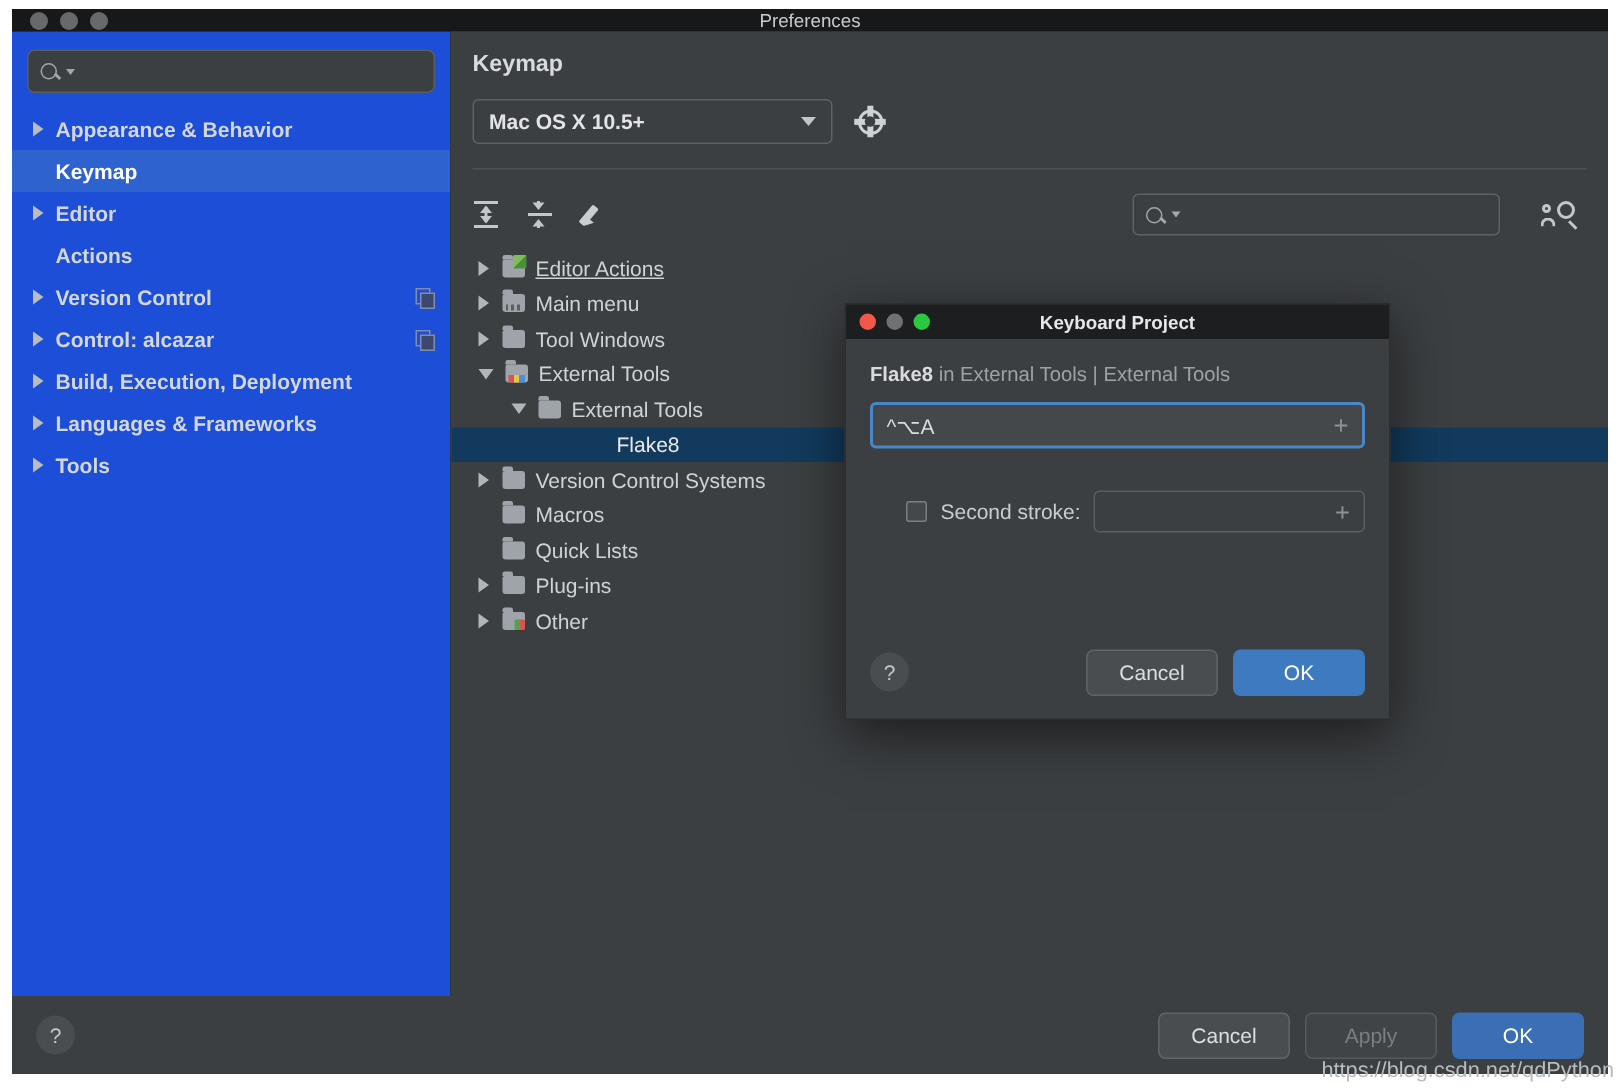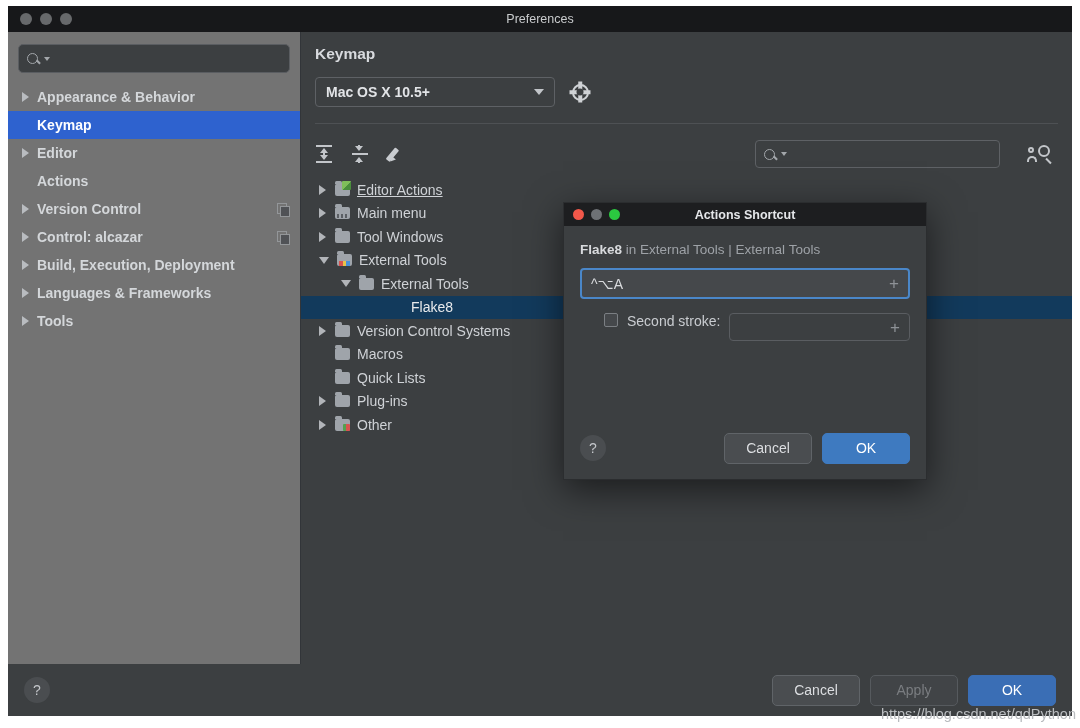--- a/index.html
+++ b/index.html
@@ -18,21 +18,21 @@
   
   .window {
     position: absolute;
     left: 8px; top: 6px;
     width: 1064px; height: 710px;
     background: #3c3f41;
     display: flex; flex-direction: column;
     overflow: hidden;
   }
   .titlebar {
-    height: 26px;
+    height: 15px;
     background: #17181a;
     display: flex; align-items: center;
     position: relative;
     flex: none;
   }
   .traffic {
     display: flex; gap: 8px;
     margin-left: 12px;
   }
   .dot { width: 12px; height: 12px; border-radius: 50%; background: #67696b; }
@@ -41,21 +41,21 @@
     text-align: center;
     font-size: 12.5px;
     color: #c9cbcd;
   }
 
   .body-row { display: flex; flex: 1; min-height: 0; }
 
   
   .sidebar {
     width: 293px;
-    background: #737373;
+    background: #1d4ed8;
     border-right: 1px solid #323539;
     display: flex; flex-direction: column;
     padding-top: 8px;
     flex: none;
   }
   .side-search {
     margin: 4px 10px 10px 10px;
     height: 29px;
     background: #3c3f41;
     border: 1px solid #5a5d61;
@@ -399,22 +399,22 @@
     height: 31px;
     background: #45484b;
     border: 2px solid #4a87c9;
     border-radius: 4px;
     display: flex; align-items: center;
     padding: 0 9px;
     color: #d9dbde; font-size: 14px;
   }
   .plus { margin-left: auto; color: #8e9297; font-size: 17px; line-height: 1; }
   .second-row {
-    margin-top: 14px;
-    display: flex; gap: 9px; padding-left: 24px;
+    margin-top: 28px;
+    display: flex; align-items: center; gap: 9px; padding-left: 24px;
   }
   .chk {
     width: 14px; height: 14px;
     border: 1px solid #7b7f83;
     border-radius: 2px;
     background: #45484b;
     flex: none;
   }
   .second-label { font-size: 14px; color: #c9ccd0; }
   .second-input {
@@ -641,21 +641,21 @@
     </div>
   </div>
 
   <div class="modal">
     <div class="modal-title">
       <div class="traffic">
         <span class="dot red"></span>
         <span class="dot amber"></span>
         <span class="dot green"></span>
       </div>
-      <div class="title-text">Actions Shortcut</div>
+      <div class="title-text">Keyboard Project</div>
     </div>
     <div class="modal-body">
       <div class="ksc-head">
         <b>Flake8</b><span> in External Tools | External Tools</span>
       </div>
       <div class="ksc-input">
         <span>^⌥A</span>
         <span class="plus">+</span>
       </div>
       <div class="second-row">

